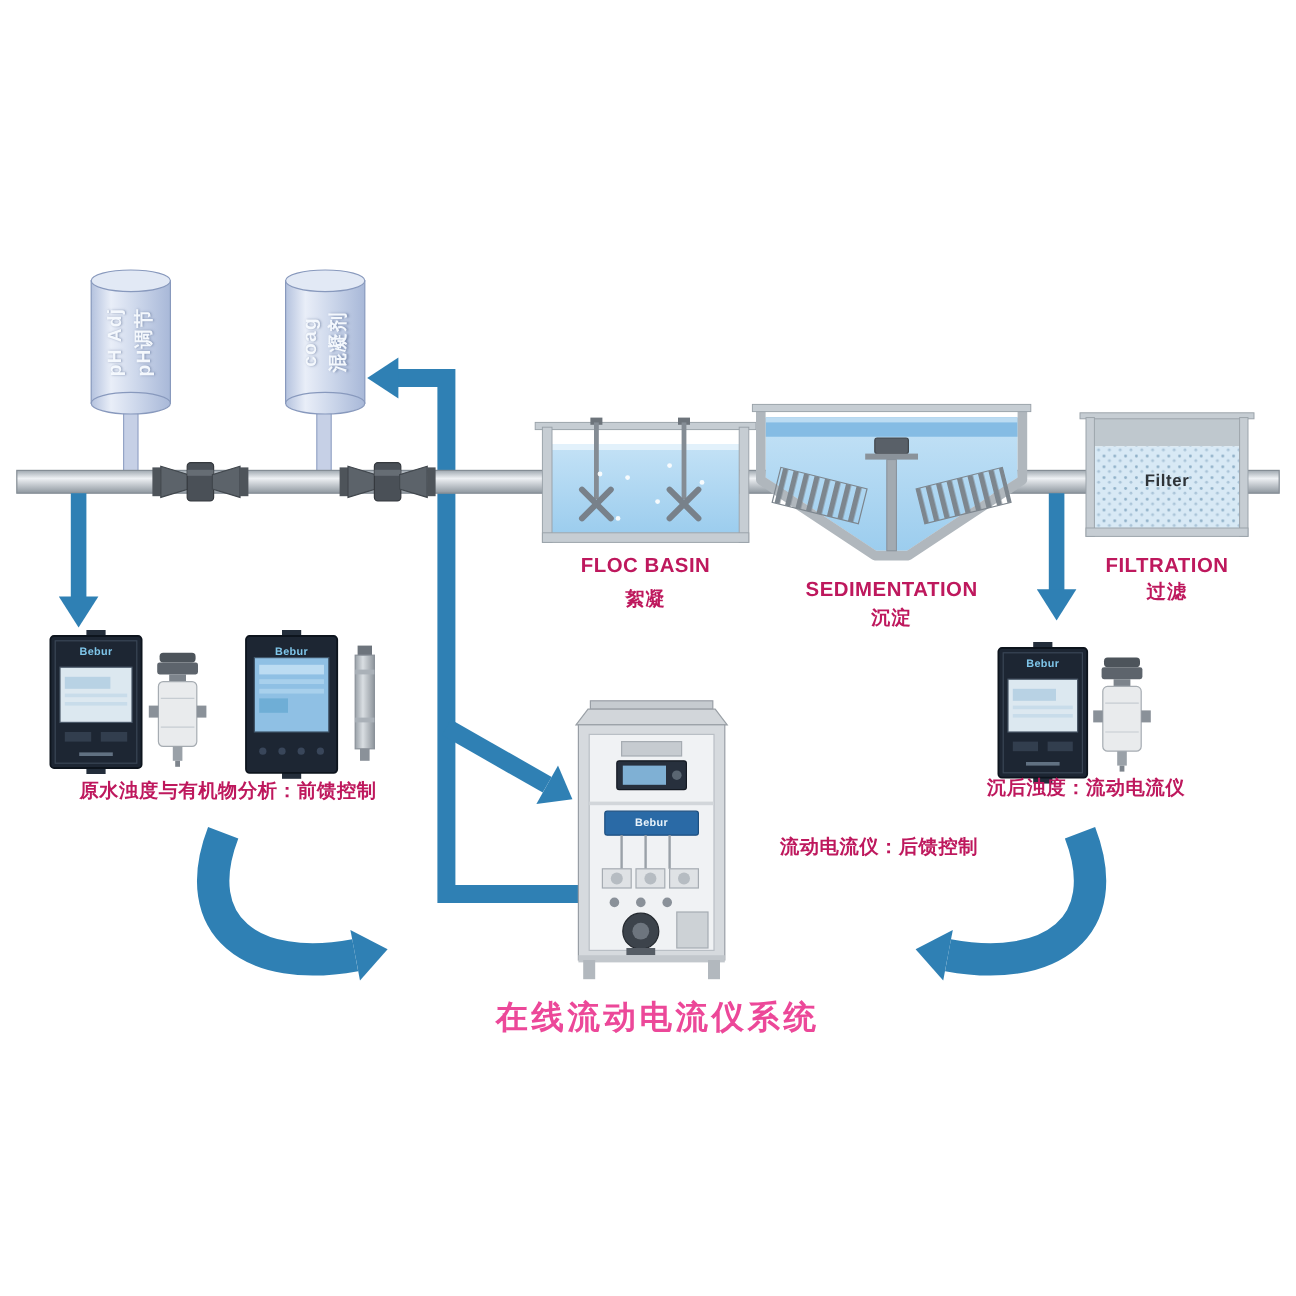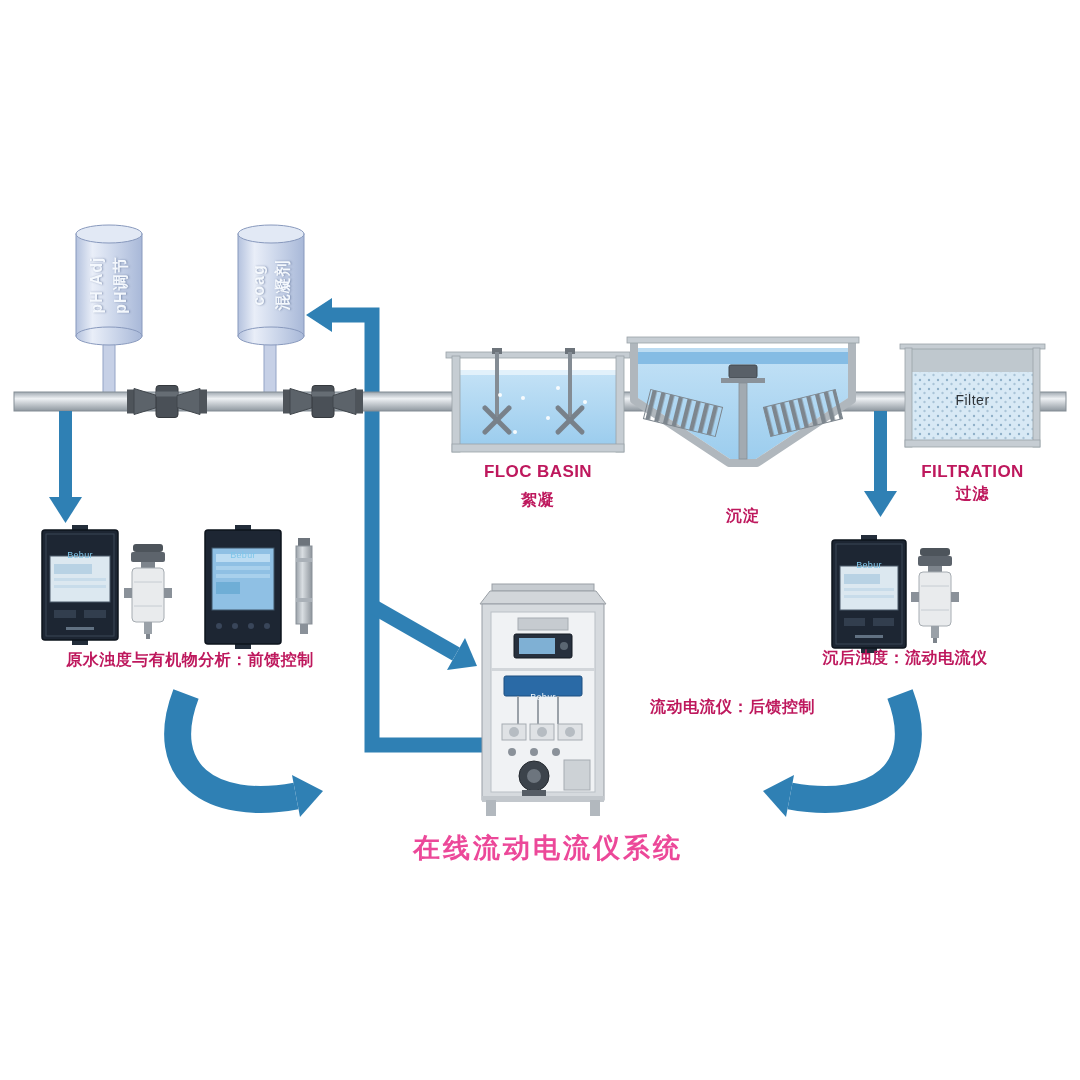--- a/index.html
+++ b/index.html
@@ -7,23 +7,23 @@
     position:relative; width:1080px; height:1080px; background:#ffffff;
     overflow:hidden; font-family:"Liberation Sans","DejaVu Sans",sans-serif;
   }
   .canvas > svg { position:absolute; left:0; top:0; }
   .lbl { position:absolute; color:#be185d; font-weight:700; text-align:center; line-height:1.2; }
   .en  { font-size:17px; letter-spacing:.4px; }
   .zh  { font-size:16px; letter-spacing:1px; }
   .cap { font-size:16px; letter-spacing:.5px; }
   .cap-left-align { text-align:left;margin-left:34px; }
   .title { font-size:27px; color:#ec4899; letter-spacing:3px; }
-  .brand { font-size:9px; color:#7fc6ea; font-weight:400; letter-spacing:.3px;margin-top:12px; }
+  .brand { font-size:9px; color:#7fc6ea; font-weight:700; letter-spacing:.3px; }
   .brand-cab { color:#eaf4fb; }
-  .filter-txt { color:#2e3338; font-weight:400; font-size:14px; letter-spacing:.5px; }
+  .filter-txt { color:#2e3338; font-weight:700; font-size:14px; letter-spacing:.5px; }
   .tank-label {
     position:absolute; width:120px; height:58px;
     display:flex; flex-direction:column; justify-content:center; align-items:center;
     transform:rotate(-90deg);
     color:#f4f8fd; font-weight:700; font-size:16px; line-height:1.5;
     letter-spacing:1px; text-shadow:0 1px 2px rgba(80,100,140,.6);
     text-align:center;
   }
 </style>
 </head>
@@ -291,20 +291,21 @@
 <div class="tank-label" style="left:211px; top:256px;">
   <span>coag</span>
   <span>混凝剂</span>
 </div>
 
 <div class="lbl filter-txt" style="left:912px; top:392px; width:121px;">Filter</div>
 
 <div class="lbl en" style="left:452px; top:462px; width:172px;">FLOC BASIN</div>
 <div class="lbl zh" style="left:452px; top:490px; width:172px;">絮凝</div>
 
+<div class="lbl en" style="left:628px; top:482px; width:230px;">SEDIMENTATION</div>
 <div class="lbl zh" style="left:628px; top:506px; width:230px;">沉淀</div>
 
 <div class="lbl en" style="left:900px; top:462px; width:145px;">FILTRATION</div>
 <div class="lbl zh" style="left:900px; top:484px; width:145px;">过滤</div>
 
 <div class="lbl brand" style="left:50px; top:538px; width:60px;">Bebur</div>
 <div class="lbl brand" style="left:213px; top:538px; width:60px;">Bebur</div>
 <div class="lbl brand" style="left:840px; top:548px; width:58px;">Bebur</div>
 <div class="lbl brand brand-cab" style="left:504px; top:680px; width:78px;">Bebur</div>
 

